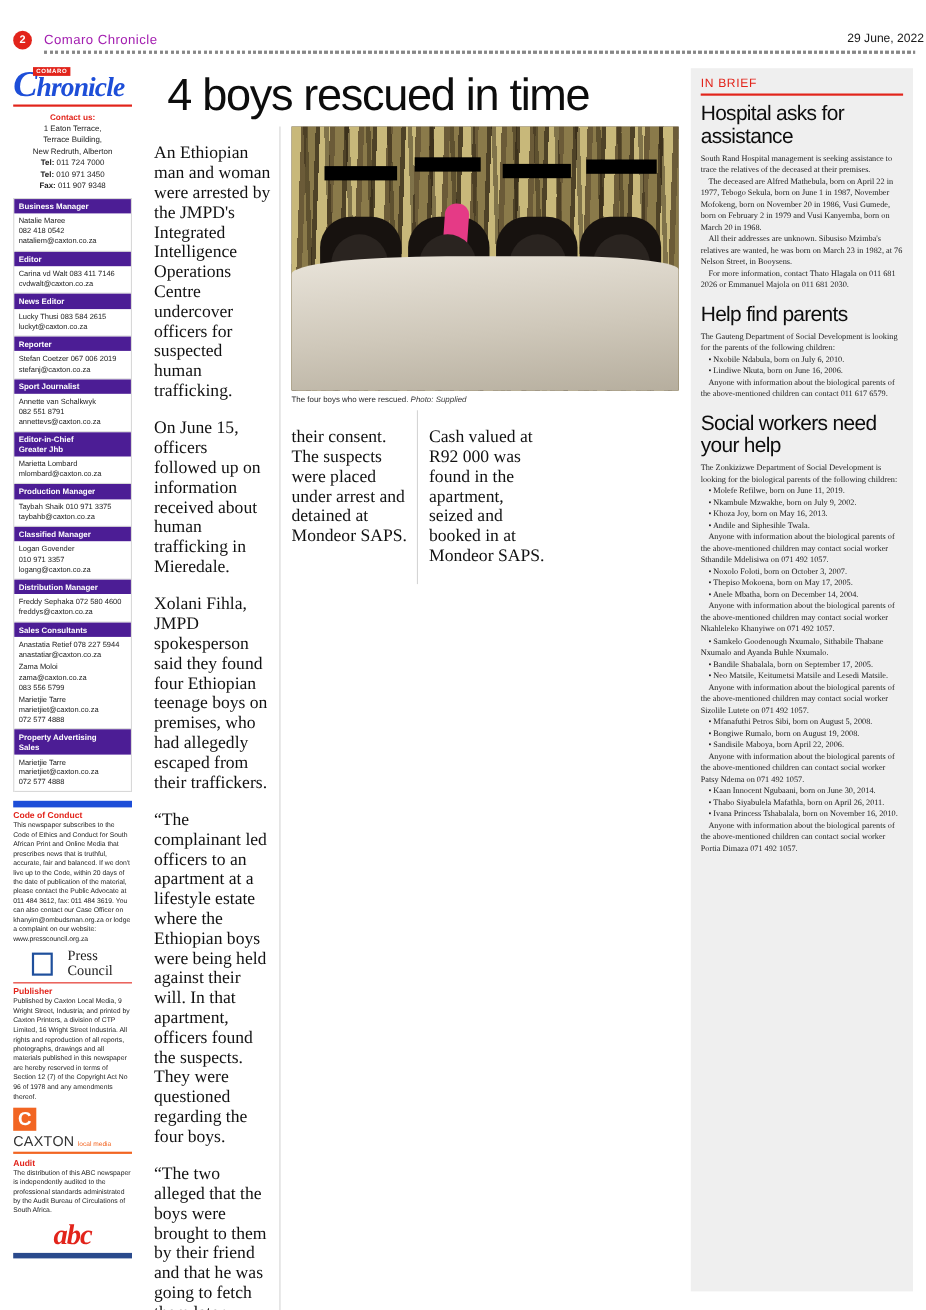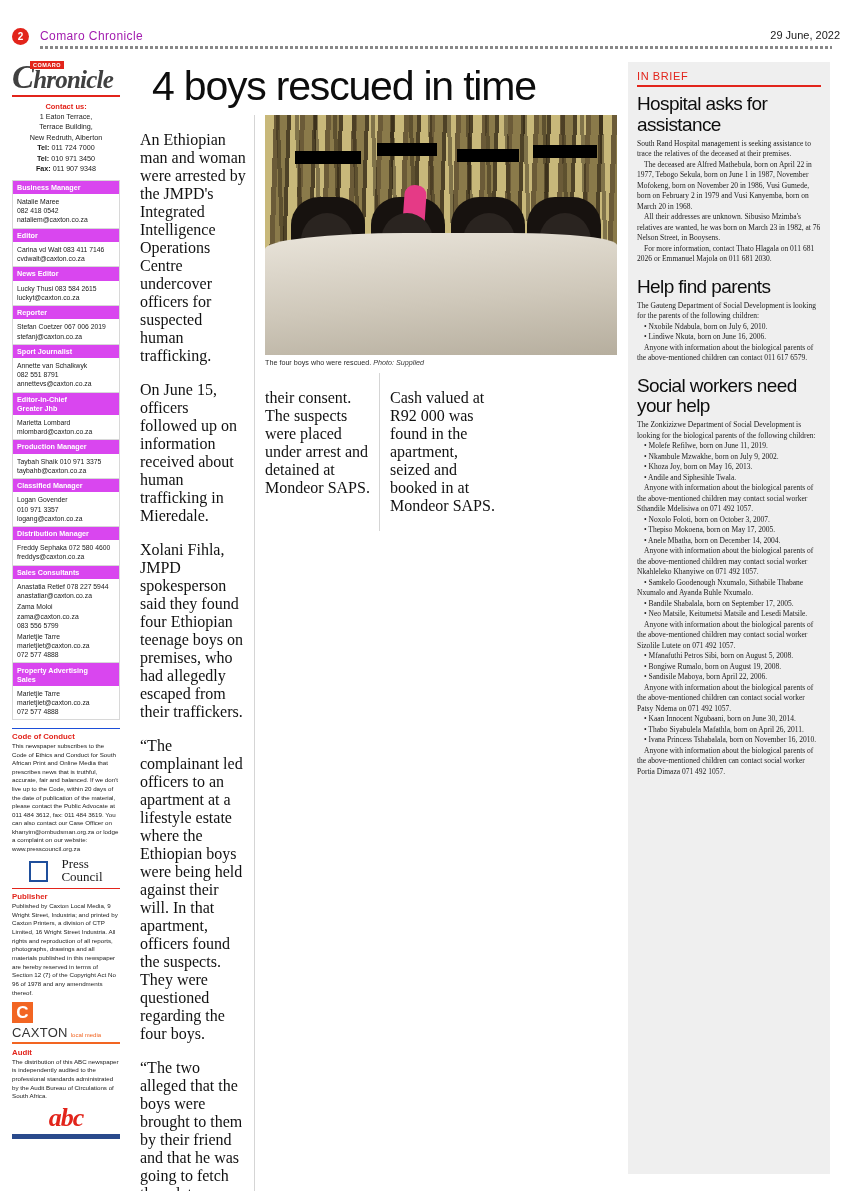--- a/index.html
+++ b/index.html
@@ -91,21 +91,21 @@
     padding: 1px 3px;
     display: inline-block;
     position: absolute;
     left: 18px; top: 0;
   }
   .logo-word {
     font-family: "Liberation Serif", serif;
     font-size: 25px;
     font-style: italic;
     font-weight: bold;
-    color: #404040;
+    color: #1d4ed8;
     letter-spacing: -0.8px;
     line-height: 1;
     margin-top: 7px;
     border-bottom: 2px solid #e2241b;
     padding-bottom: 1px;
   }
   .logo-word .cap { font-size: 33px; }
   .contact-head {
     color: #e2241b;
     font-size: 7.5px;
@@ -121,40 +121,40 @@
     margin-top: 1px;
   }
   .contact-lines b { font-weight: bold; }
 
   .staff-table {
     margin-top: 5px;
     border: 1px solid #d8d8d8;
     border-bottom: none;
   }
   .staff-role {
-    background: #d946ef;
+    background: #4c1d95;
     color: #fff;
     font-size: 7.2px;
     font-weight: bold;
     padding: 2.2px 4px;
     line-height: 1.25;
   }
   .staff-people {
     border-bottom: 1px solid #d8d8d8;
     padding: 3px 4px;
   }
   .staff-person {
     font-size: 6.8px;
     line-height: 1.35;
     color: #1a1a1a;
     margin-bottom: 2px;
   }
   .staff-person:last-child { margin-bottom: 0; }
 
-  .coc-block { margin-top: 8px; border-top: 1px solid #1d4ed8; padding-top: 3px; }
+  .coc-block { margin-top: 8px; border-top: 6px solid #1d4ed8; padding-top: 3px; }
   .coc-head {
     color: #e2241b;
     font-size: 7.8px;
     font-weight: bold;
     margin-bottom: 1px;
   }
   .coc-text {
     font-size: 6.2px;
     line-height: 1.38;
     color: #1a1a1a;

